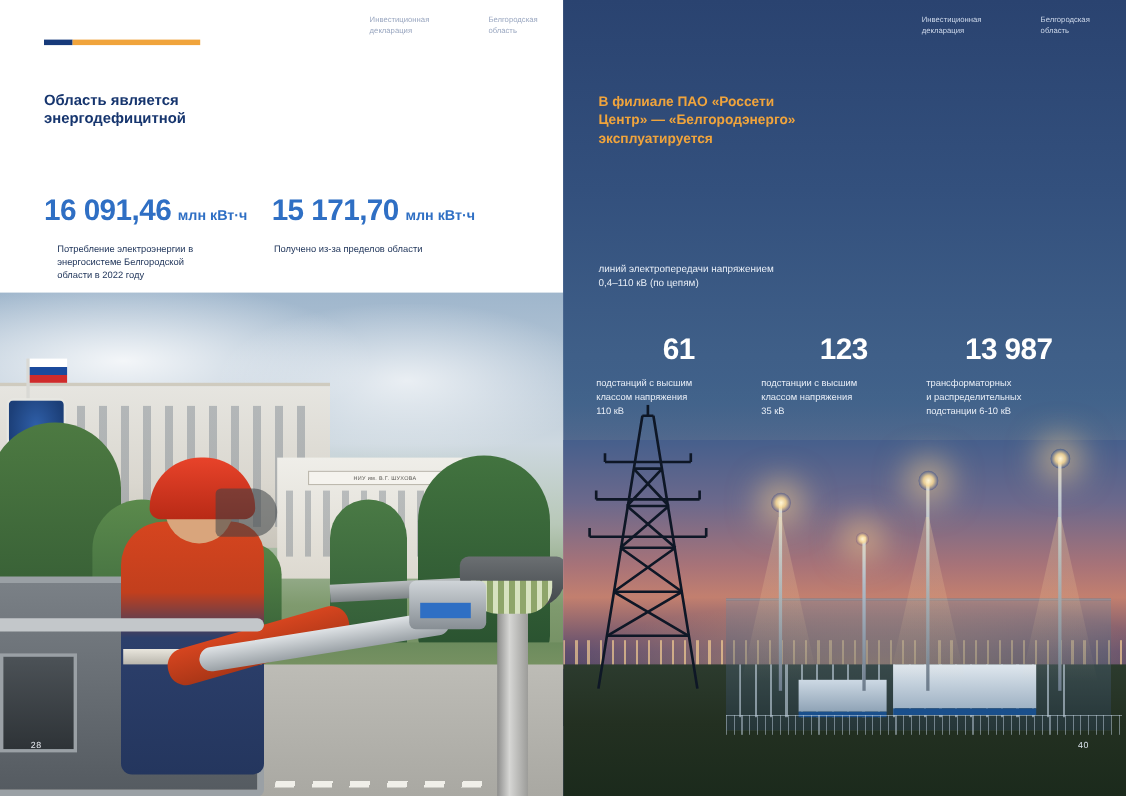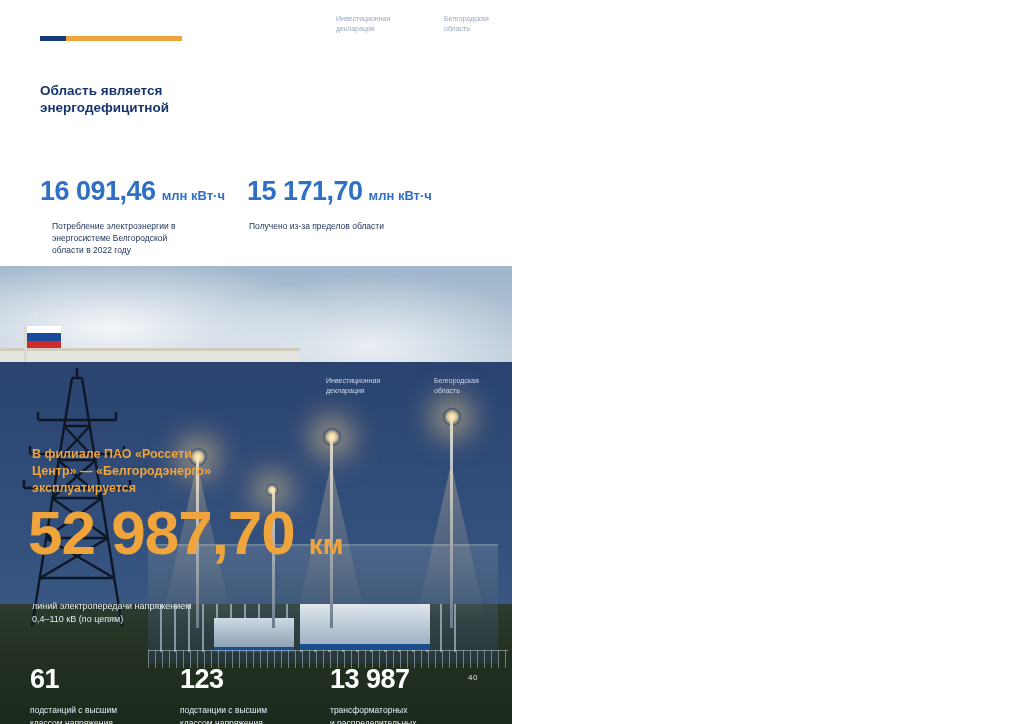--- a/index.html
+++ b/index.html
@@ -2,21 +2,21 @@
 <html><head>
 <meta charset="utf-8">
 <style>
   * { margin:0; padding:0; box-sizing:border-box; }
   html, body {
     width:1024px; height:724px;
     font-family:"Liberation Sans", sans-serif;
     background:#ffffff;
     overflow:hidden;
   }
-  .spread { position:relative; width:1024px; height:724px; display:flex;flex-direction:column; }
+  .spread { position:relative; width:1024px; height:724px; display:flex; }
 
   
   .page-left {
     position:relative; width:512px; height:724px;
     background:#ffffff; overflow:hidden;
   }
   .photo-left {
     position:absolute; left:0; top:266px; width:512px; height:458px;
     background:
       linear-gradient(180deg,#9fb6cc 0%, #b9c9d8 18%, #cdd8e0 30%, #b8c8b8 46%, #7f9a6e 62%, #6d8a5d 78%, #5f7d52 100%);
@@ -286,21 +286,21 @@
   .r-sub{
     position:absolute; left:32px; top:238px; width:300px;
     font-size:9px; line-height:13px; color:#e7edf6;
   }
   .r-stats{
     position:absolute; left:30px; top:300px; width:460px;
     display:flex; gap:0;
   }
   .stat{ width:150px; }
   .stat .n{
-    font-size:27px; font-weight:bold; color:#ffffff; letter-spacing:-0.5px; line-height:34px;
+    font-size:27px; font-weight:bold; color:#ffffff; letter-spacing:-0.5px; line-height:34px;text-align:center;
   }
   .stat .c{
     margin-top:8px; font-size:8.5px; line-height:12.5px; color:#e7edf6; width:124px;
   }
   .pg-right{
     position:absolute; right:34px; bottom:42px;
     font-size:8px; color:#dfe6f0; letter-spacing:.5px;
   }
 </style>
 </head>
@@ -436,24 +436,20 @@
       <div class="m" style="white-space:pre-line">Инвестиционная
 декларация</div>
       <div class="m" style="white-space:pre-line">Белгородская
 область</div>
     </div>
 
     <div class="r-lead" style="white-space:pre-line">В филиале ПАО «Россети
 Центр» — «Белгородэнерго»
 эксплуатируется</div>
 
-    <div class="r-hero">
-      <span class="num">52 987,70</span>
-      <span class="unit">км</span>
-    </div>
 
     <div class="r-sub" style="white-space:pre-line">линий электропередачи напряжением
 0,4–110 кВ (по цепям)</div>
 
     <div class="r-stats">
       <div class="stat">
         <div class="n">61</div>
         <div class="c" style="white-space:pre-line">подстанций с высшим
 классом напряжения
 110 кВ</div>

